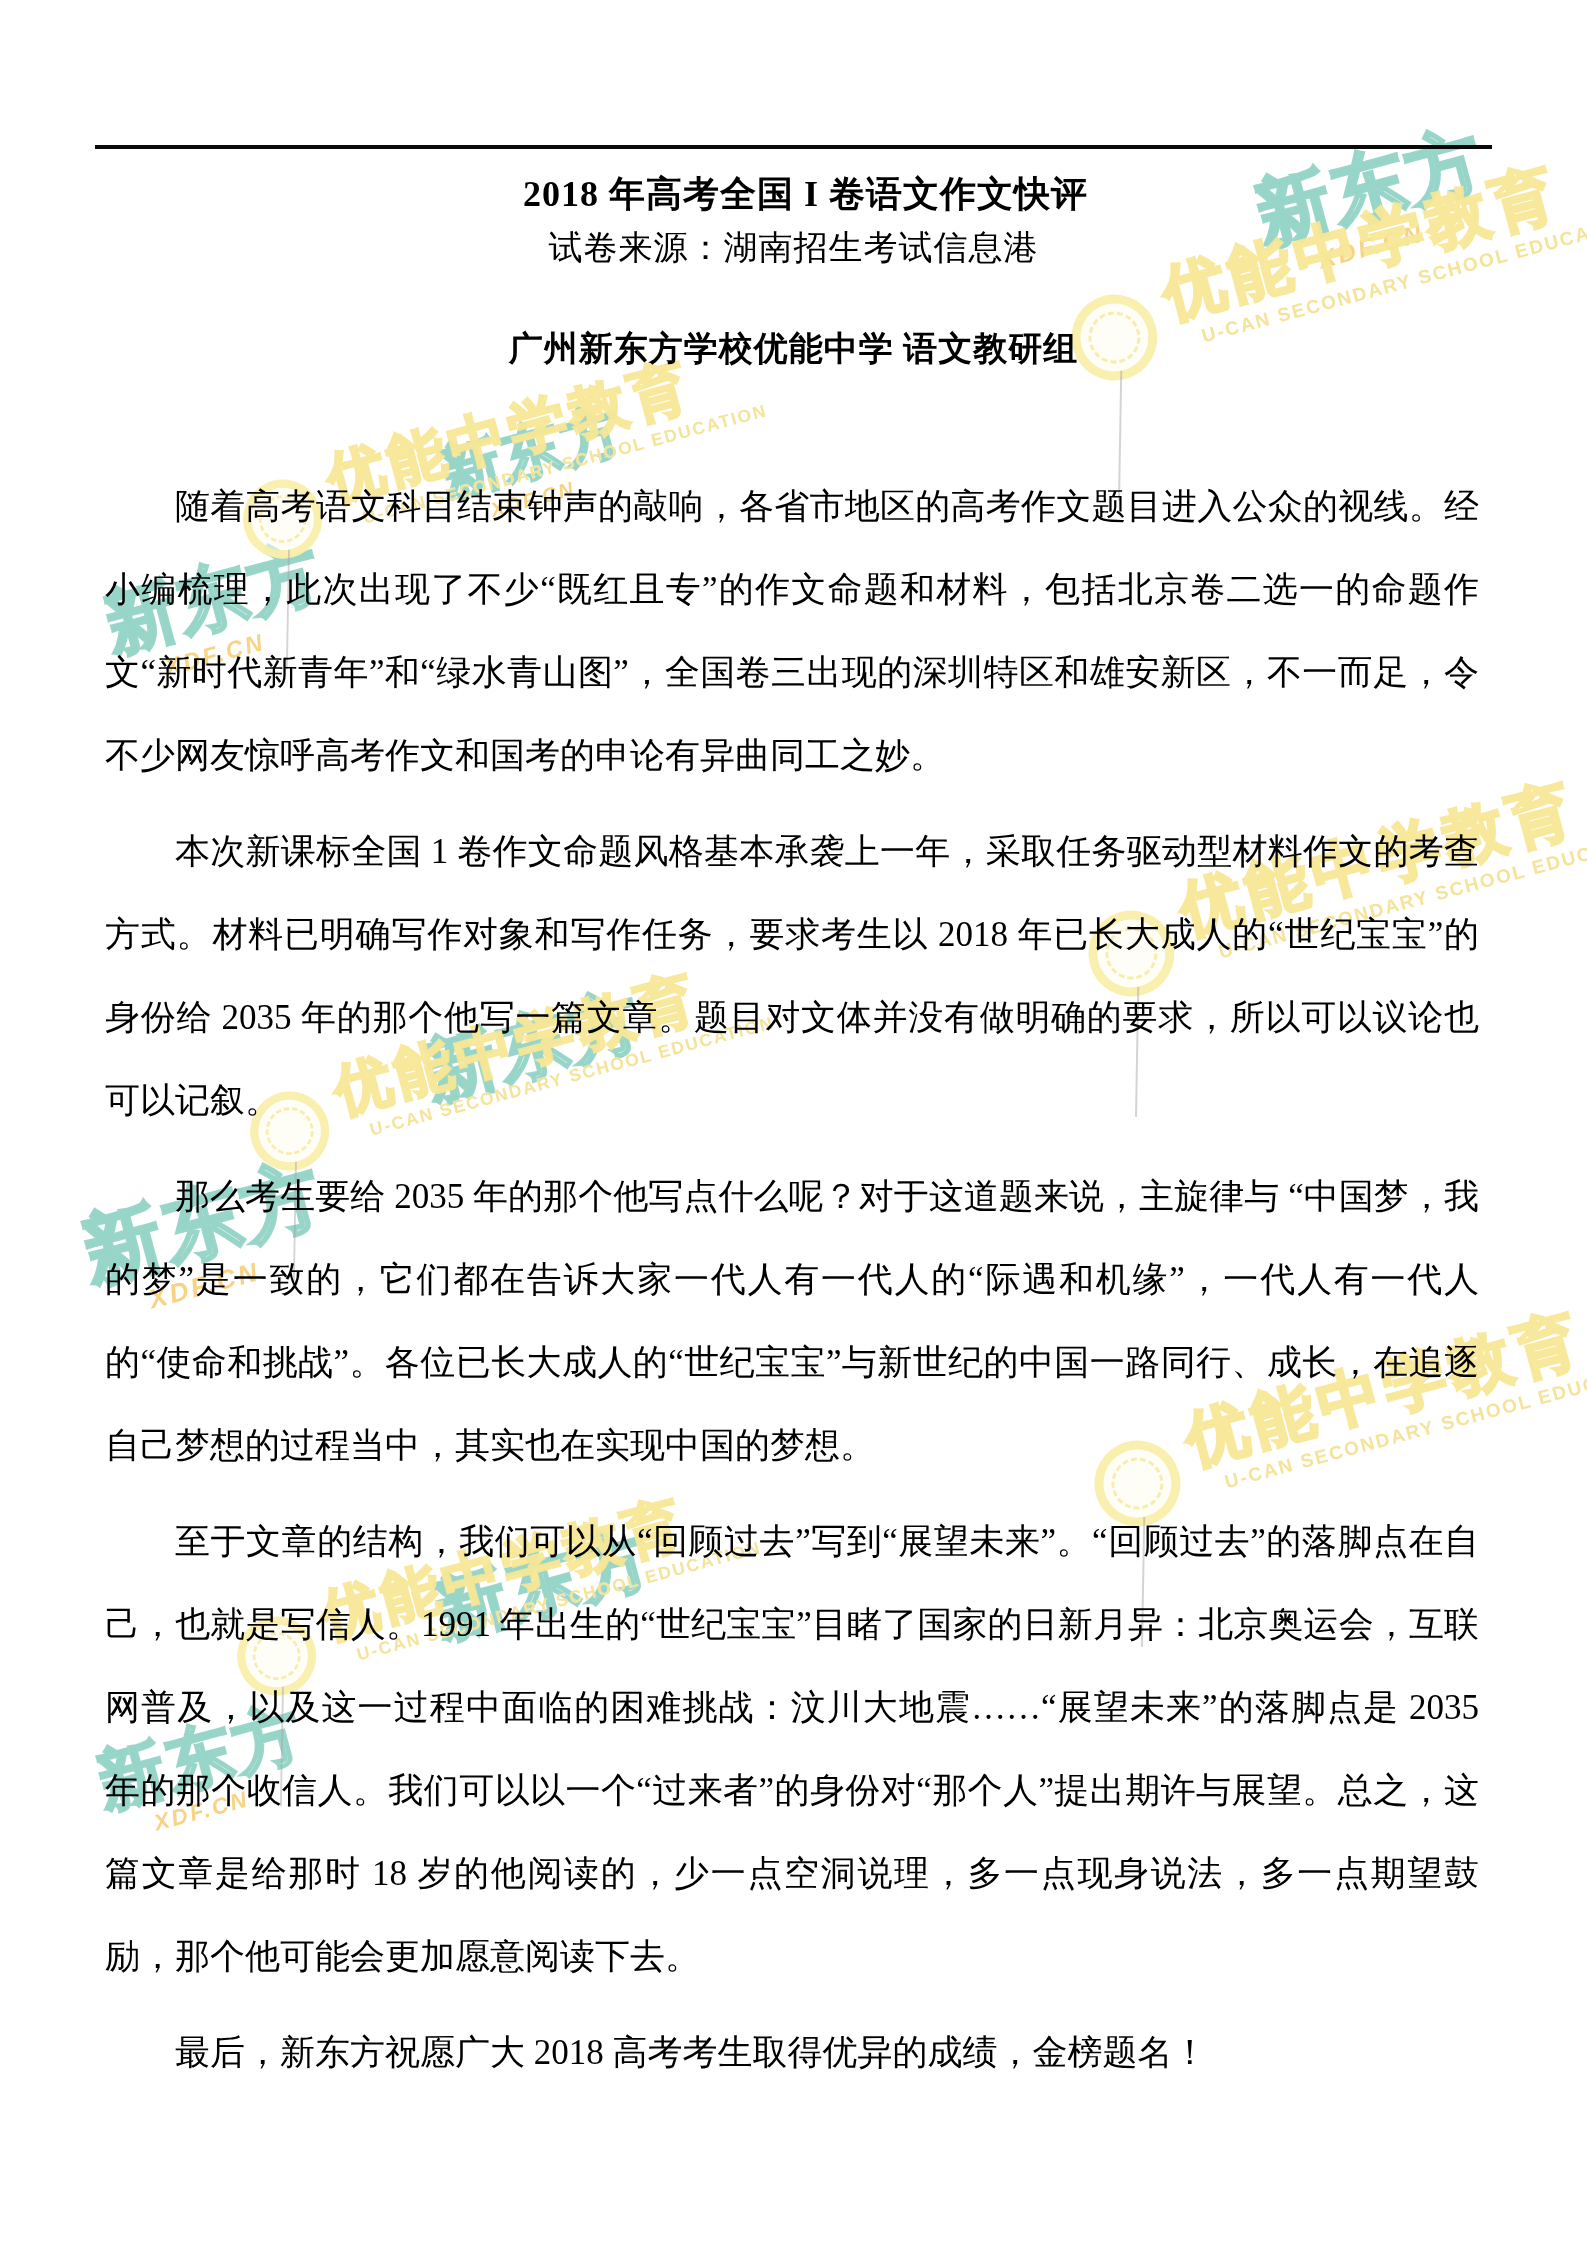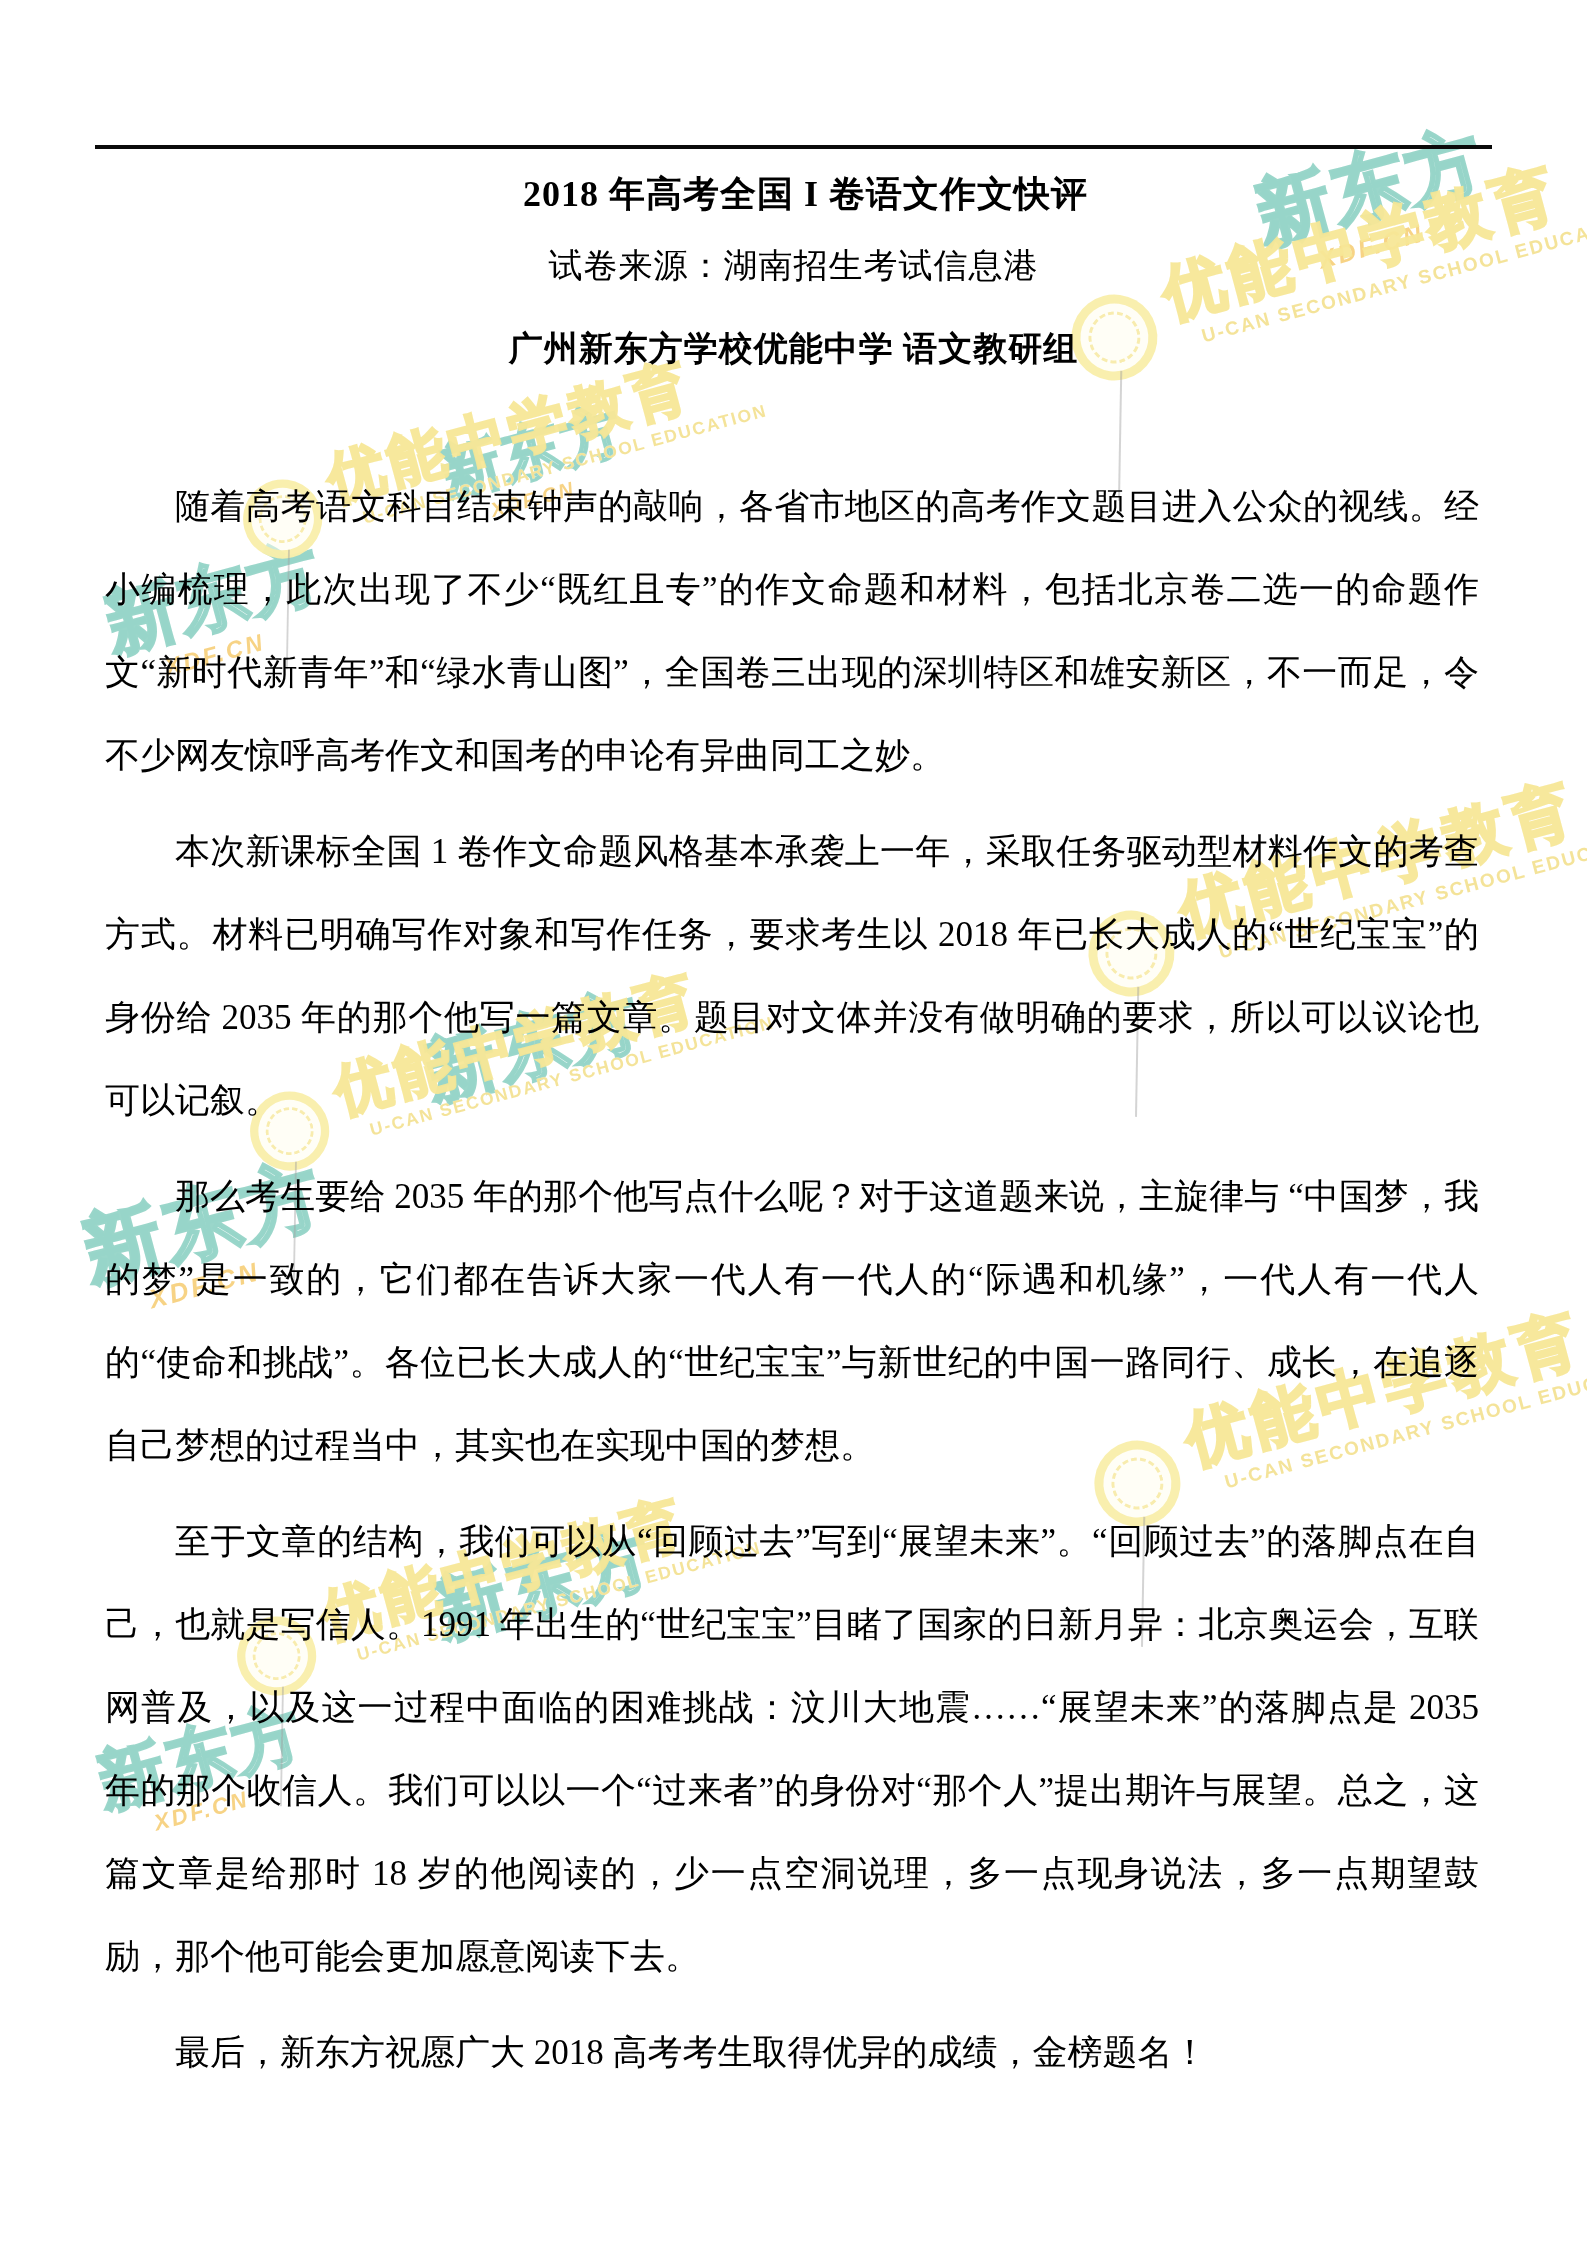--- a/index.html
+++ b/index.html
@@ -51,21 +51,21 @@
     text-shadow:0 0 1px rgba(255,255,255,0.8);
   }
   
   .content{position:absolute;inset:0;z-index:1;}
   .rule{position:absolute;top:145px;left:95px;right:95px;border-top:4px solid #0a0a0a;}
   .doc-title{
     position:absolute;top:158px;left:0;width:100%;margin:12px;
     text-align:center;font-size:36px;font-weight:bold;letter-spacing:1px;
   }
   .sub{position:absolute;left:0;width:100%;text-align:center;font-size:34px;letter-spacing:1px;}
-  .s1{top:243px;}
+  .s1{top:225px;}
   .s2{top:326px;font-weight:bold;}
   .doc-body{
     position:absolute;top:452px;left:92px;width:1400px;
     font-size:35px;line-height:83px;text-align:justify;text-justify:inter-ideograph;
   }
   .doc-body p{margin:13px;text-indent:70px;}
 </style>
 </head>
 <body>
 

